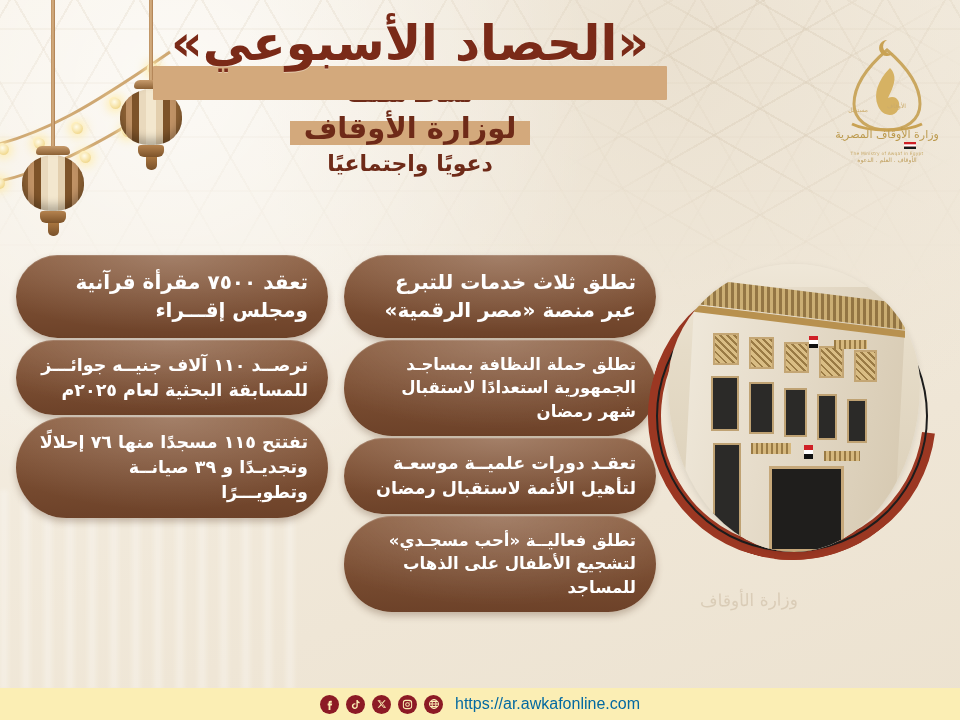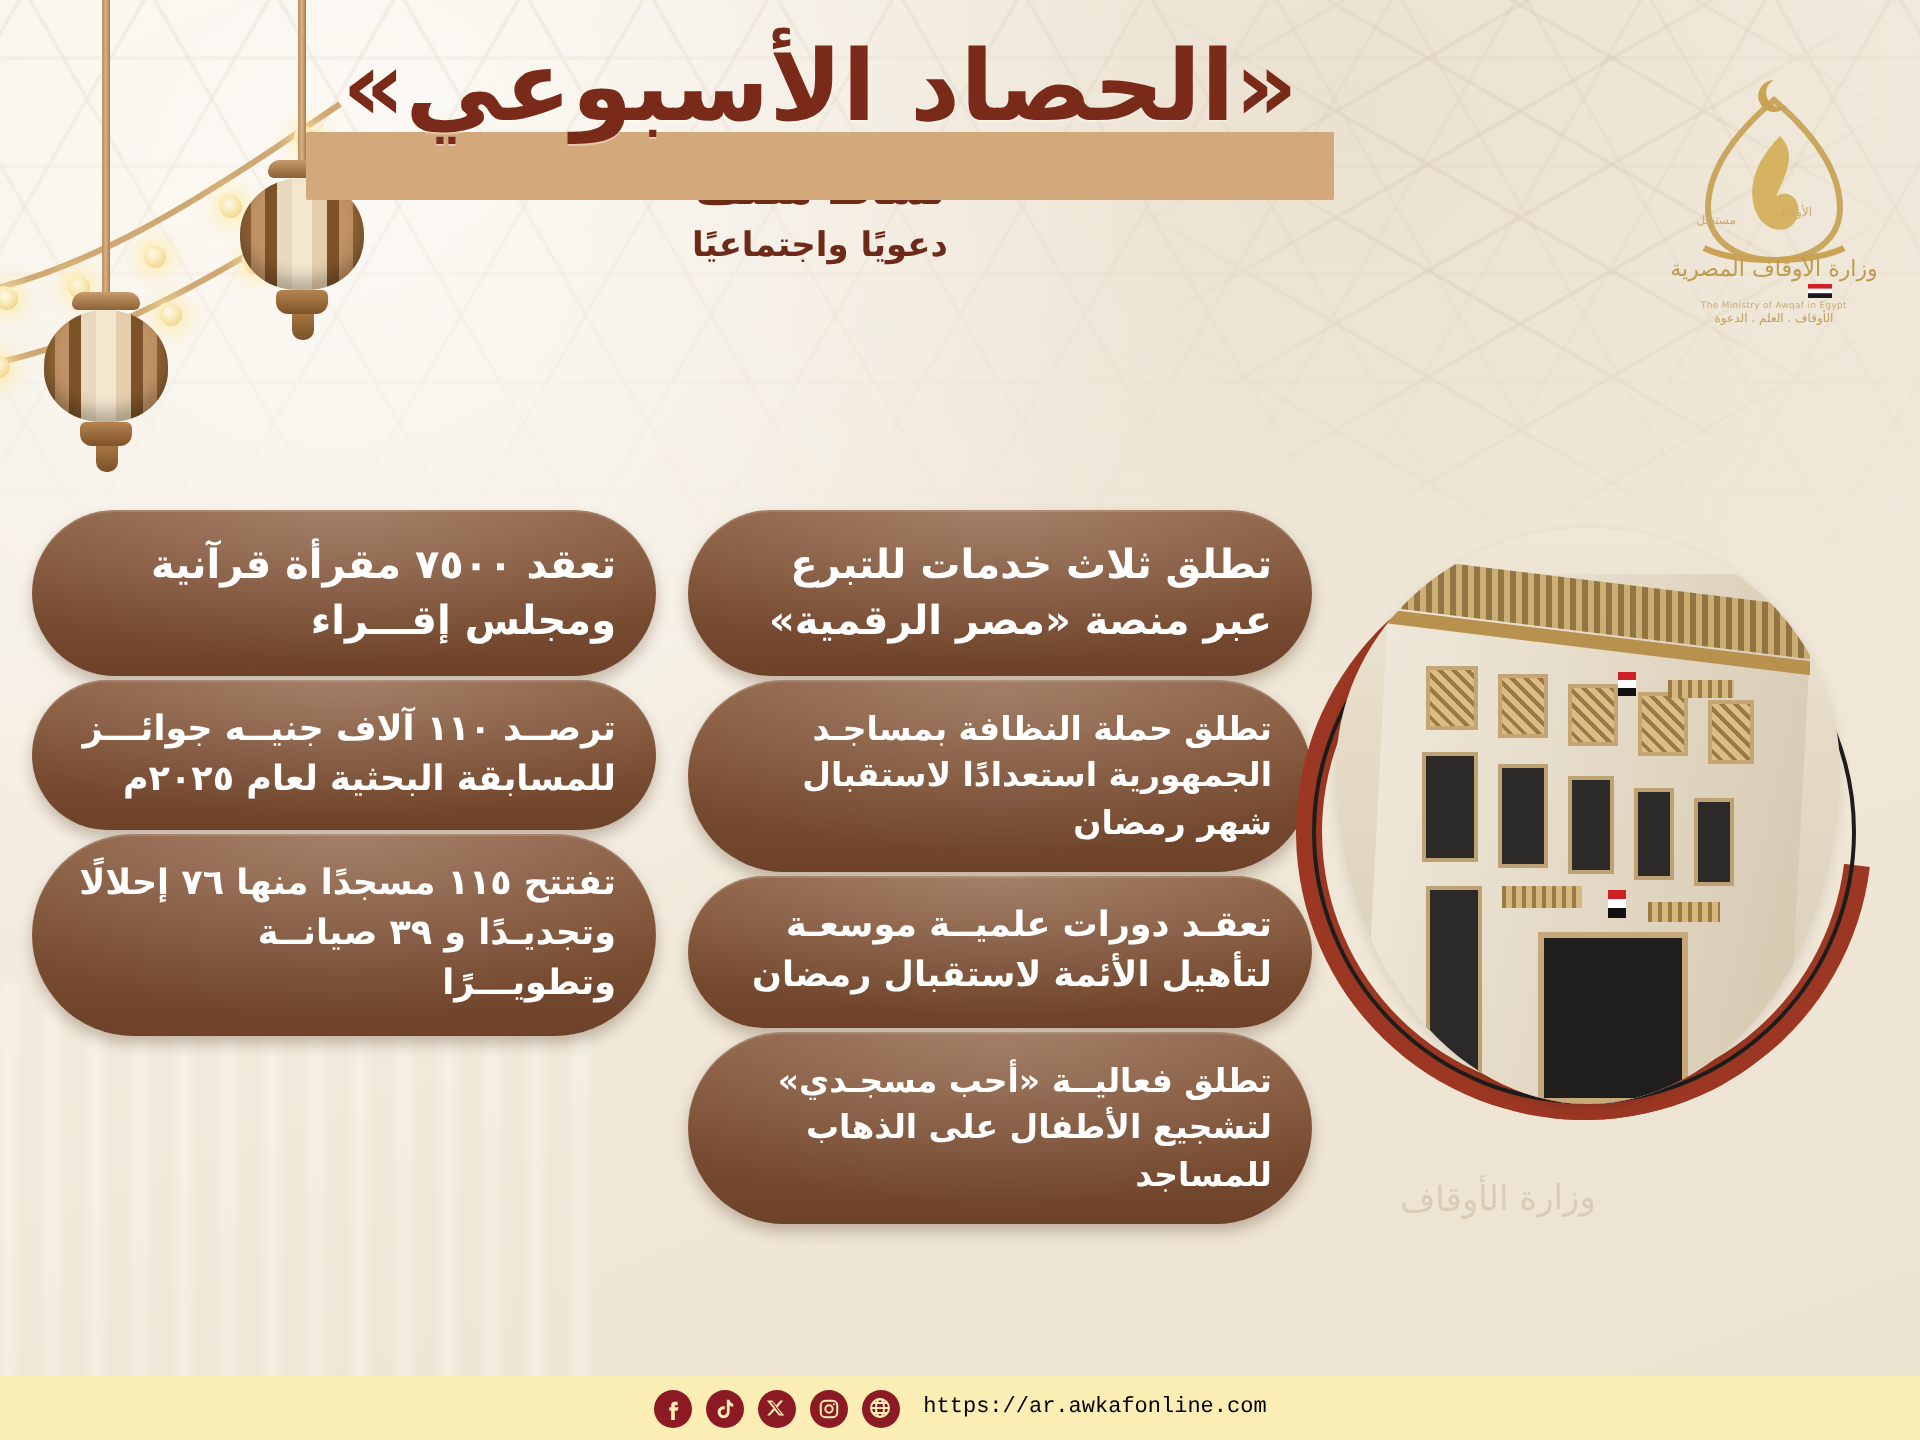--- a/index.html
+++ b/index.html
@@ -73,21 +73,21 @@
   .title-wrap{position:relative;display:inline-block;}
   .title-bar{position:absolute;left:-18px;right:-18px;top:48px;height:34px;
              background:#d3a97c;border-radius:1px;}
   .title{position:relative;font-size:49px;font-weight:bold;color:#7a2a18;
          letter-spacing:0;line-height:1.05;white-space:nowrap;
          text-shadow:0 1px 0 rgba(255,255,255,.35);}
   .sub1{margin-top:14px;font-size:21px;font-weight:bold;color:#6e2a18;}
   .sub2-wrap{position:relative;display:inline-block;margin-top:4px;}
   .sub2-bar{position:absolute;left:-14px;right:-14px;top:10px;height:24px;background:#d3a97c;}
   .sub2{position:relative;font-size:29px;font-weight:bold;color:#6e2a18;white-space:nowrap;}
-  .sub3{margin-top:6px;font-size:17px;font-weight:bold;color:#6e2a18;}
+  .sub3{margin-top:6px;font-size:22px;font-weight:bold;color:#6e2a18;}
 
   
   .logo{position:absolute;right:14px;top:32px;width:118px;height:150px;text-align:center;}
   .logo svg{display:block;}
   .logo-en{font-size:4.4px;color:#c9ab6c;letter-spacing:.2px;margin-top:1px;}
   .logo-ar{font-size:6px;color:#c0a05f;letter-spacing:.4px;}
 
   
   .col{position:absolute;top:255px;width:312px;}
   .col-left{left:16px;}
@@ -136,21 +136,21 @@
   .flag{position:absolute;width:9px;height:12px;
         background:linear-gradient(180deg,#cf2026 0 33%,#ffffff 33% 66%,#111 66% 100%);}
   .door{position:absolute;background:#1f1e1c;box-shadow:inset 0 0 0 3px #c6a87a;}
 
   
   .footer{position:absolute;left:0;bottom:0;width:960px;height:32px;background:#fbeeb4;
           display:flex;align-items:center;justify-content:center;direction:ltr;gap:7px;}
   .sico{width:19px;height:19px;border-radius:50%;background:#8c1a25;
         display:flex;align-items:center;justify-content:center;}
   .sico svg{display:block;}
-  .url{font-size:11px;color:#000000;margin-left:5px;font-family:Liberation Mono, monospace;}
+  .url{font-size:16px;color:#0369a1;margin-left:5px;font-family:Liberation Sans, sans-serif;}
 </style>
 </head>
 <body>
 
 <div id="poster">
 
   <div class="texture"></div>
   <div class="texture2"></div>
   <div class="streaks"></div>
   <div class="wm">وزارة الأوقاف</div>
@@ -201,20 +201,24 @@
       </div>
     </div>
   </div>
 
   <div class="header">
     <div class="title-wrap">
       <div class="title-bar"></div>
       <div class="title">«الحصاد الأسبوعي»</div>
     </div>
     <div class="sub1">نشاط مُكثف</div>
+    <div class="sub2-wrap">
+      <div class="sub2-bar"></div>
+      <div class="sub2">لوزارة الأوقاف</div>
+    </div>
     <div class="sub3">دعويًا واجتماعيًا</div>
   </div>
 
   <div class="logo">
     <svg width="118" height="118" viewBox="0 0 118 118">
       <g fill="none" stroke="#caa75f" stroke-width="3">
         <path d="M59 18 C 38 36, 26 54, 26 72 C 26 88, 40 98, 59 98 C 78 98, 92 88, 92 72 C 92 54, 80 36, 59 18 Z"></path>
       </g>
       <path d="M59 8 a8 8 0 1 0 6.5 12.8 a6.3 6.3 0 1 1 -6.5 -12.8 Z" fill="#c9a253"></path>
       <path d="M62 36 C 50 48, 45 62, 50 74 C 54 84, 66 86, 70 78 C 74 70, 68 62, 60 66 C 66 54, 70 44, 62 36 Z" fill="#d6b263"></path>

